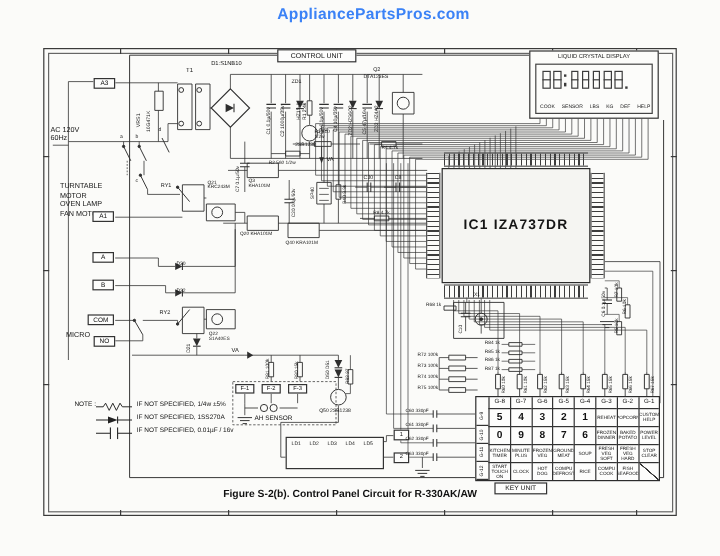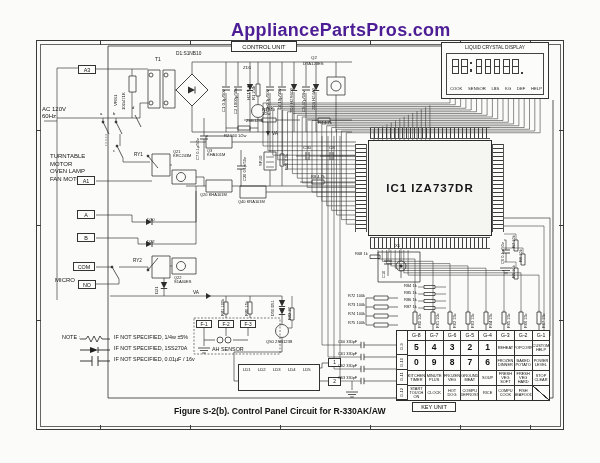--- a/index.html
+++ b/index.html
@@ -9,22 +9,22 @@
     font-family:"Liberation Sans", sans-serif;
   }
   .abs{position:absolute}
   .lbl{position:absolute;white-space:pre-line;line-height:1.12;transform-origin:0 0;color:#161616}
   .rot{transform:rotate(-90deg)}
   .boxlbl{
     position:absolute;border:0.9px solid #333;background:#fdfdfc;
     display:flex;align-items:center;justify-content:center;box-sizing:border-box;
     color:#111;
   }
-  #watermark{left:231px;top:20px;font-size:18px;font-weight:bold;color:#4c1d95;letter-spacing:.3px}
-  #caption{left:174px;top:406px;font-size:8.6px;font-weight:bold;color:#111}
+  #watermark{left:231px;top:4px;font-size:13px;font-weight:bold;color:#3b82f6;letter-spacing:.3px}
+  #caption{left:186px;top:406px;font-size:8.6px;font-weight:bold;color:#111}
   .sheet{left:36px;top:40px;width:528px;height:390px;border:1.2px solid #3a3a3a;box-sizing:border-box;position:absolute}
   .sheet-inner{position:absolute;inset:2.5px;border:0.6px solid #666}
   .tick{position:absolute;background:#3a3a3a}
   
   #lcd{left:441px;top:42px;width:108px;height:57px;border:0.9px solid #333;background:#fcfcfa;box-sizing:border-box}
   #lcd-title{position:absolute;left:0;top:2px;width:100%;text-align:center;font-size:4.8px;color:#222}
   #lcd-inner{position:absolute;left:4px;top:10px;width:98px;height:42px;border:0.8px solid #444;box-sizing:border-box}
   #lcd-digits{position:absolute;left:5px;top:4px;display:flex;align-items:center;gap:2.6px;height:17px}
   .seg{width:6.5px;height:15px;border:1.7px solid #3c3c3c;box-sizing:border-box;position:relative}
   .seg::after{content:"";position:absolute;left:-1px;right:-1px;top:50%;margin-top:-0.9px;height:1.7px;background:#3c3c3c}

